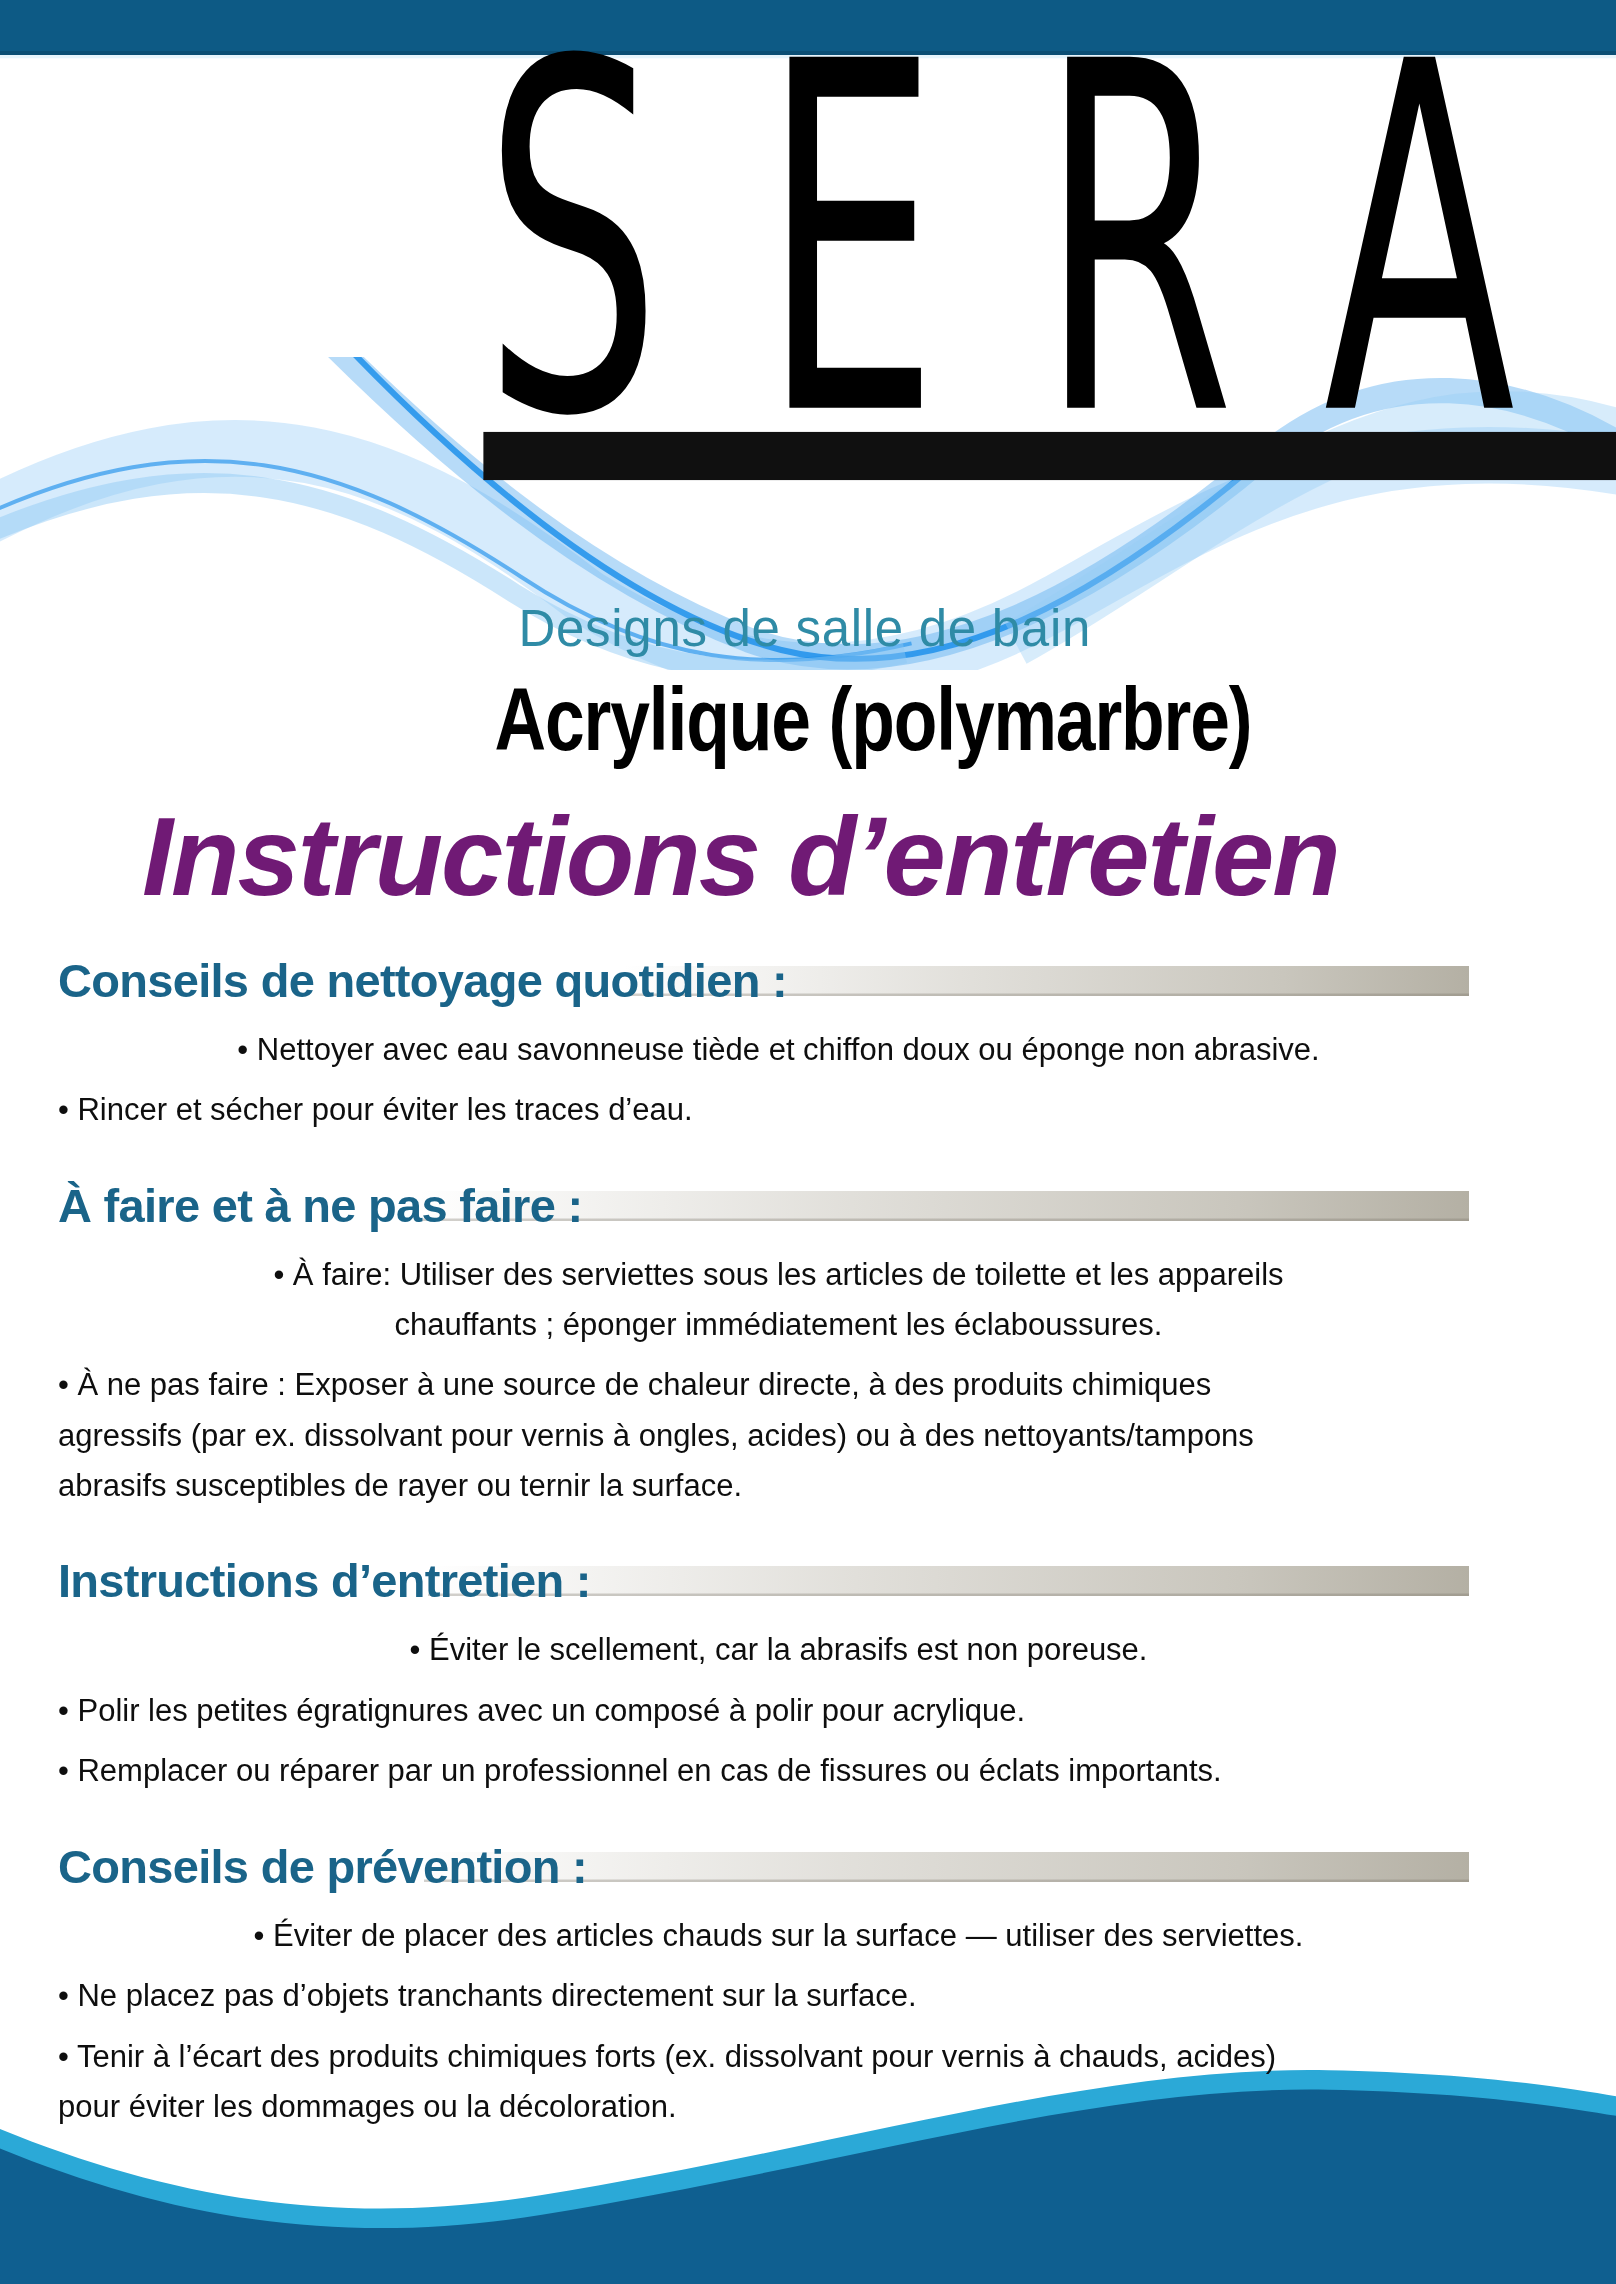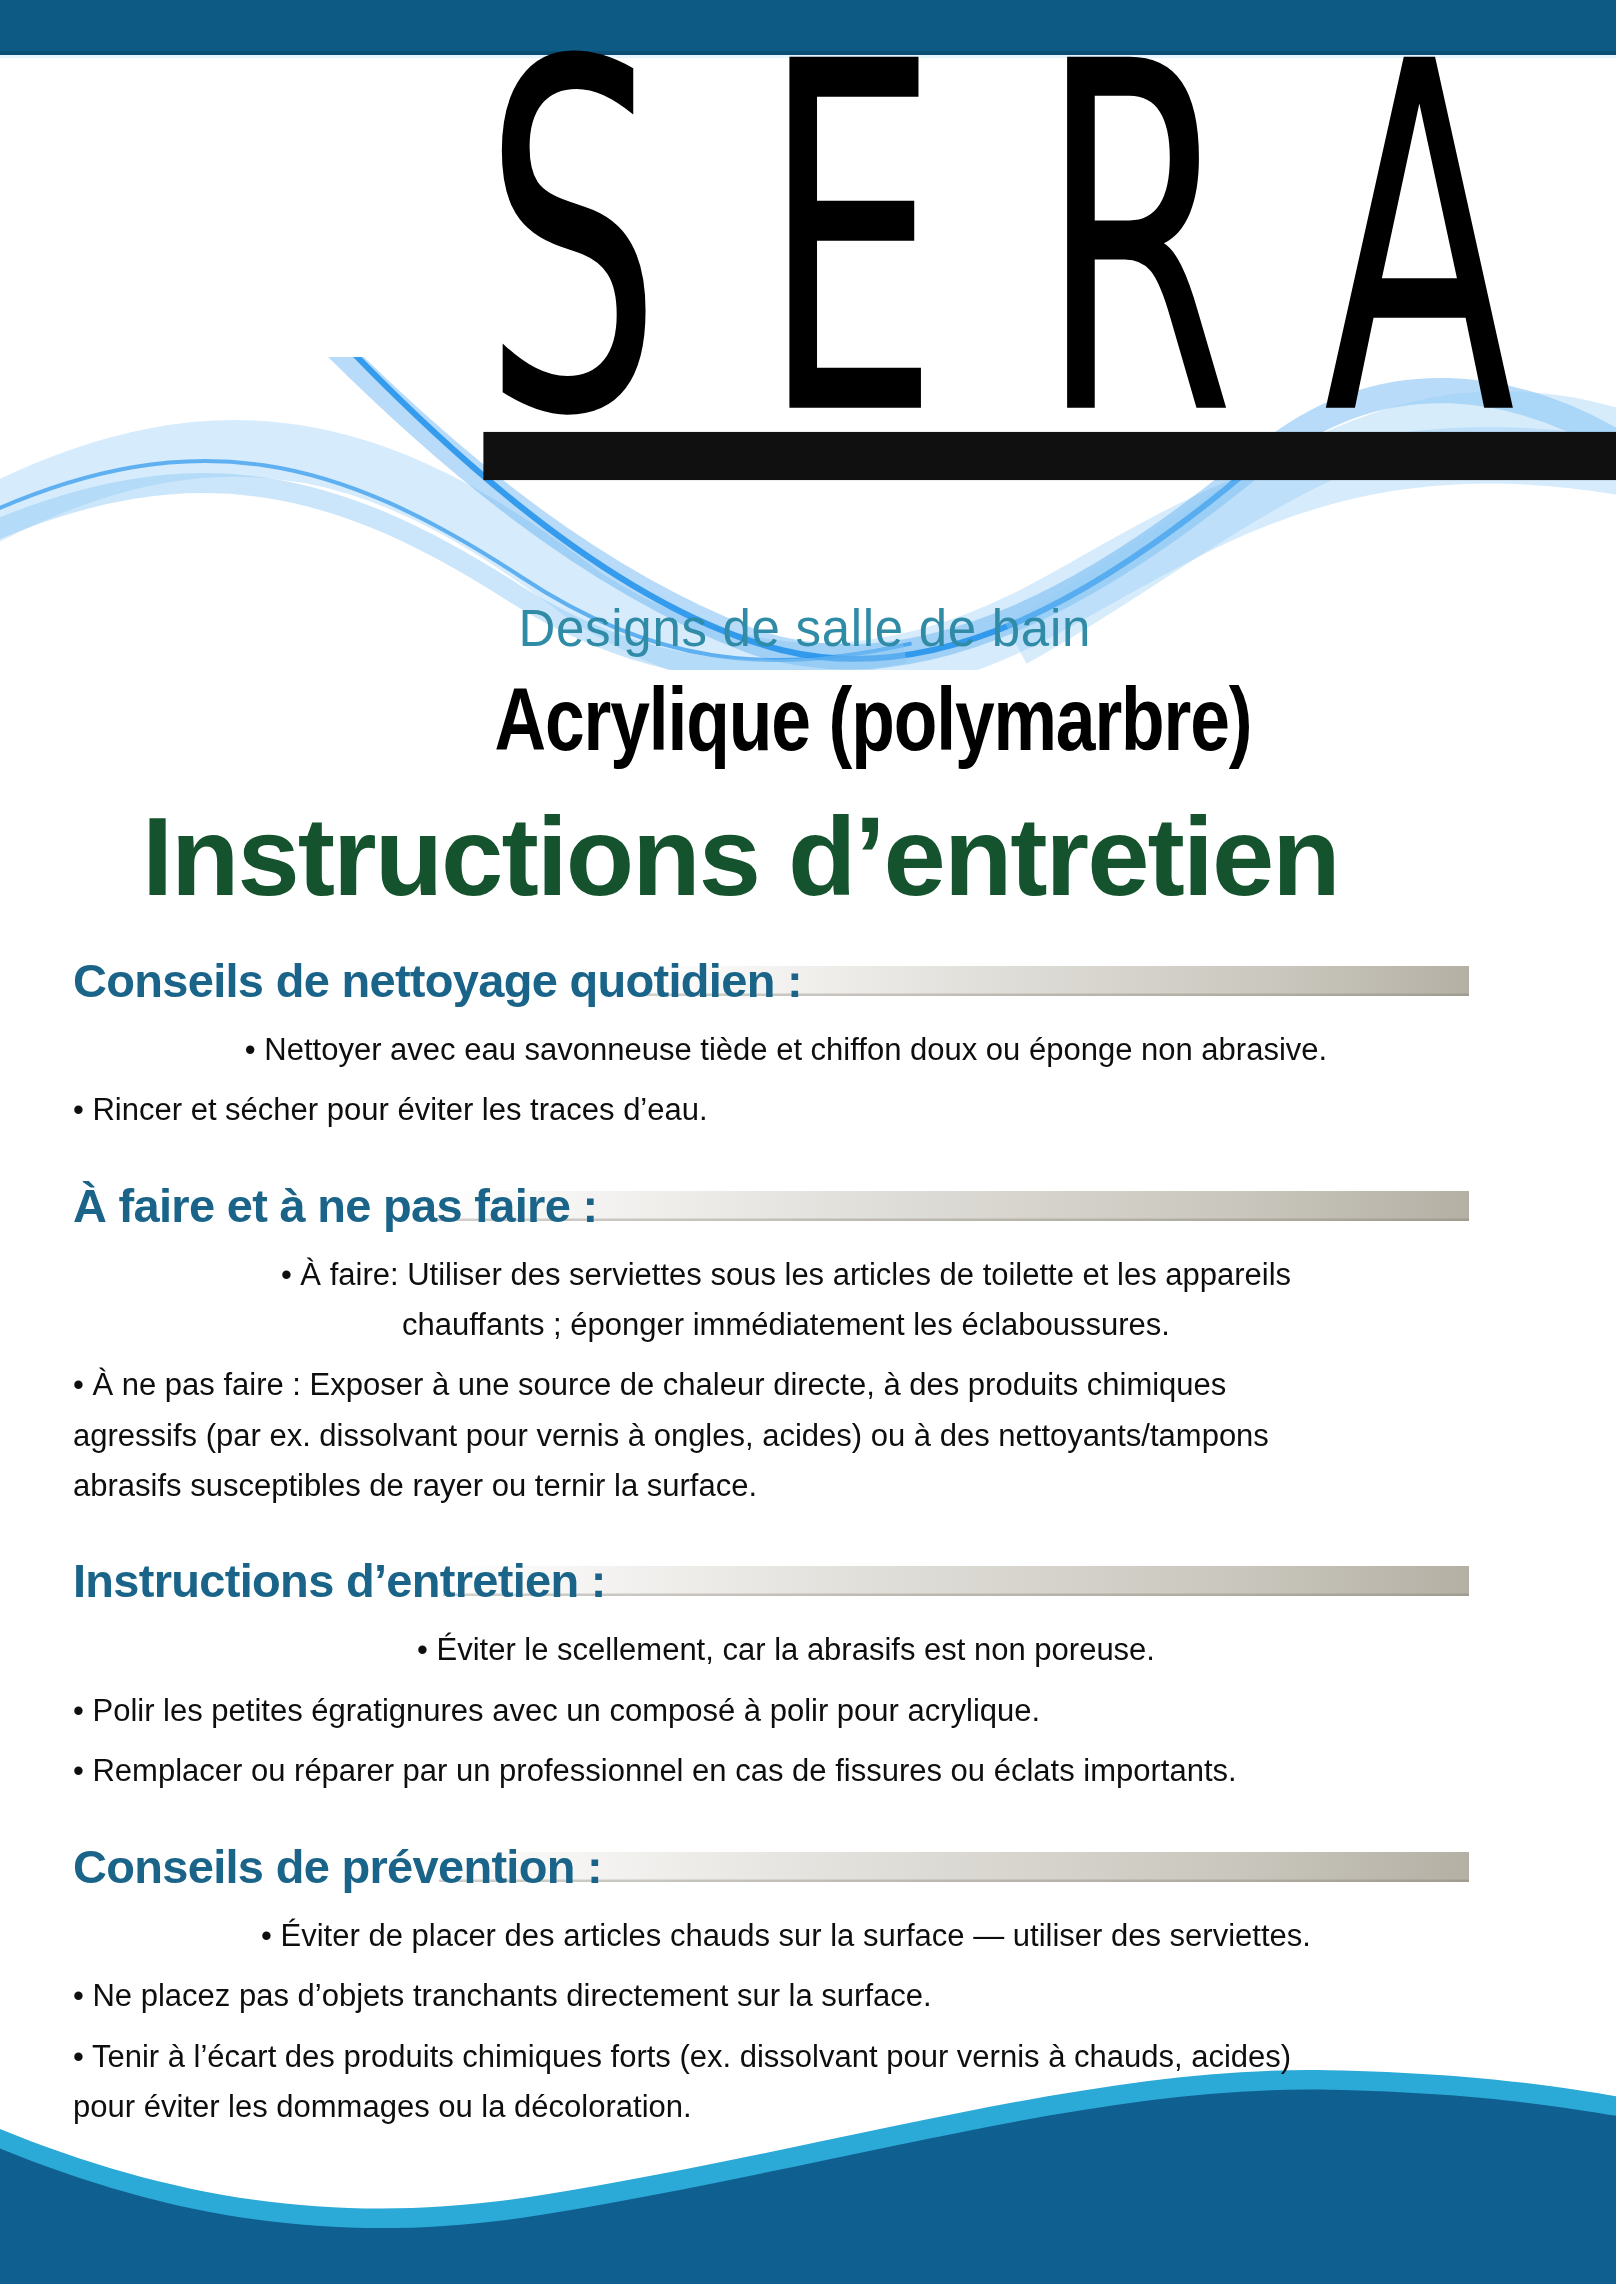--- a/index.html
+++ b/index.html
@@ -46,26 +46,27 @@
     display:inline-block;
     font-size:83px;font-weight:bold;letter-spacing:-1.3px;line-height:1.15;
     color:#000;
     transform:translateX(65px) scale(0.86,1.08);
   }
   
   .main-title{
     position:relative;z-index:1;
     margin:33px 0 13px 142px;
     font-size:112px;font-weight:bold;letter-spacing:-2px;line-height:1;
-    color:#14532d;
+    color:#701a75;
+    font-style:italic;
   }
   
   .content{
     position:relative;z-index:1;
-    padding:0 117px 0 73px;
+    padding:0 117px 0 58px;
     margin-top:40px;
   }
   .sec{margin-top:42px;}
   .sec:first-child{margin-top:29px;}
   .sec-head-row{display:flex;align-items:center;}
   .sec-head{
     margin:0;position:relative;z-index:1;white-space:nowrap;
     font-size:47px;font-weight:bold;letter-spacing:-0.7px;line-height:1.2;
     color:#1a6489;
   }

